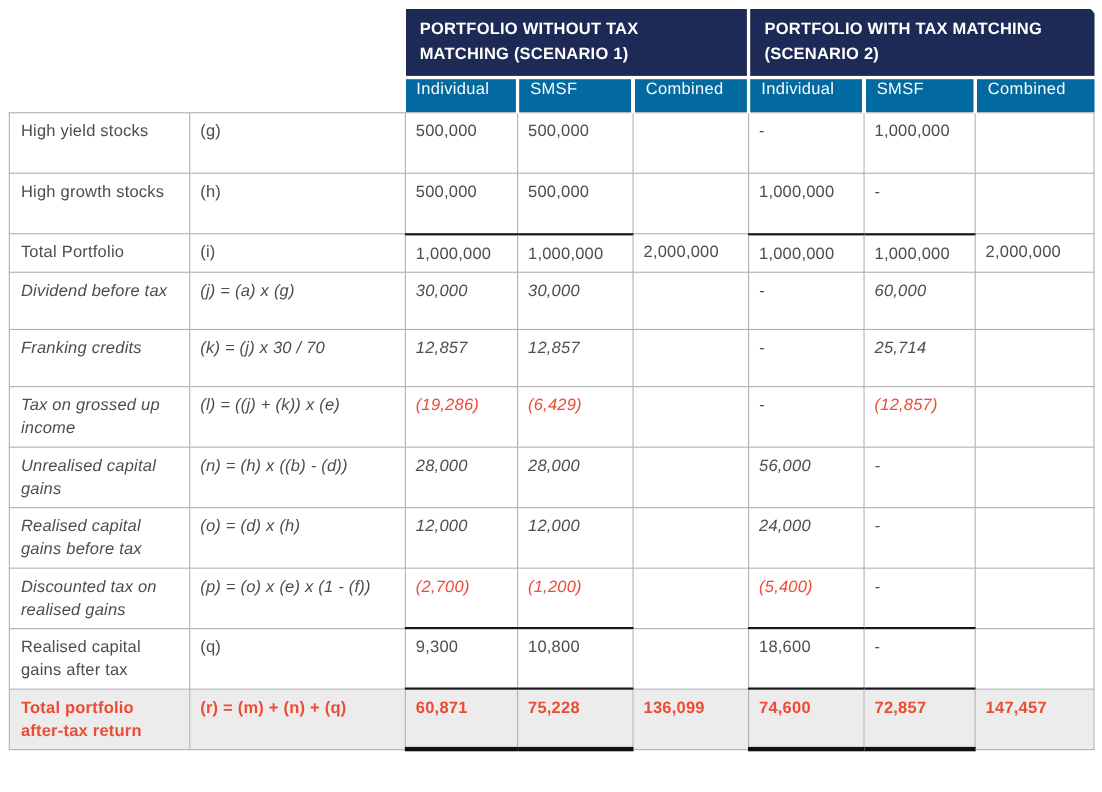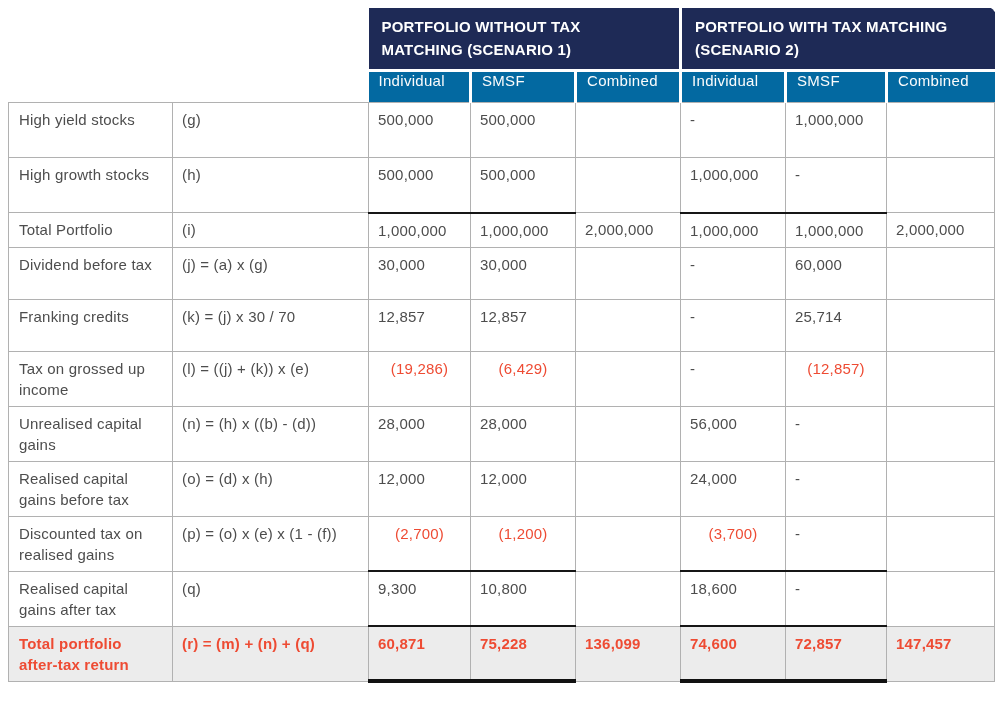--- a/index.html
+++ b/index.html
@@ -15,32 +15,32 @@
   th.scen1{border-right:3px solid #fff;}
   th.sub{background:#0369a1;color:#fcfcfc;font-size:15px;padding:0 10px;
          border-top:3px solid #fff;border-left:3px solid #fff;letter-spacing:.3px;}
   th.sub.first{border-left:none;}
 
   
   td{border:1px solid #b1b1b1;font-size:15px;padding:6px 9px;line-height:1.4;letter-spacing:.2px;}
   td.lbl{padding-left:10px;}
   tr.h56 td{height:42px;margin-top:34px;}
   tr.h28 td{height:15px;}
-  tr.h53 td{height:39px;}
+  tr.h53 td{height:39px;font-style:italic;}
   tr.h51 td{height:37px;}
 
   
   td.bt{border-top:2px solid #161616;}
   tr.total td.bb{border-bottom:4px solid #111;}
 
   
   tr.total td{background:#ececec;color:#ee4b33;font-weight:bold;}
 
   
-  td.val.neg{color:#ee4b33;text-align:center;}
+  td.val.neg{color:#ee4b33;}
 </style>
 </head>
 <body>
 
 <div class="page">
 <table>
   <colgroup>
     <col style="width:164px">
         <col style="width:196px">
     <col style="width:102px">
@@ -156,21 +156,21 @@
     <td class="val">-</td>
     <td class="val"></td>
   </tr>
 
   <tr class="h53">
     <td class="lbl">Discounted tax on realised gains</td>
     <td>(p) = (o) x (e) x (1 - (f))</td>
     <td class="val neg">(2,700)</td>
     <td class="val neg">(1,200)</td>
     <td class="val"></td>
-    <td class="val neg">(3,700)</td>
+    <td class="val neg">(5,400)</td>
     <td class="val">-</td>
     <td class="val"></td>
   </tr>
 
   <tr class="h51">
     <td class="lbl">Realised capital gains after tax</td>
     <td>(q)</td>
     <td class="val bt">9,300</td>
     <td class="val bt">10,800</td>
     <td class="val"></td>

